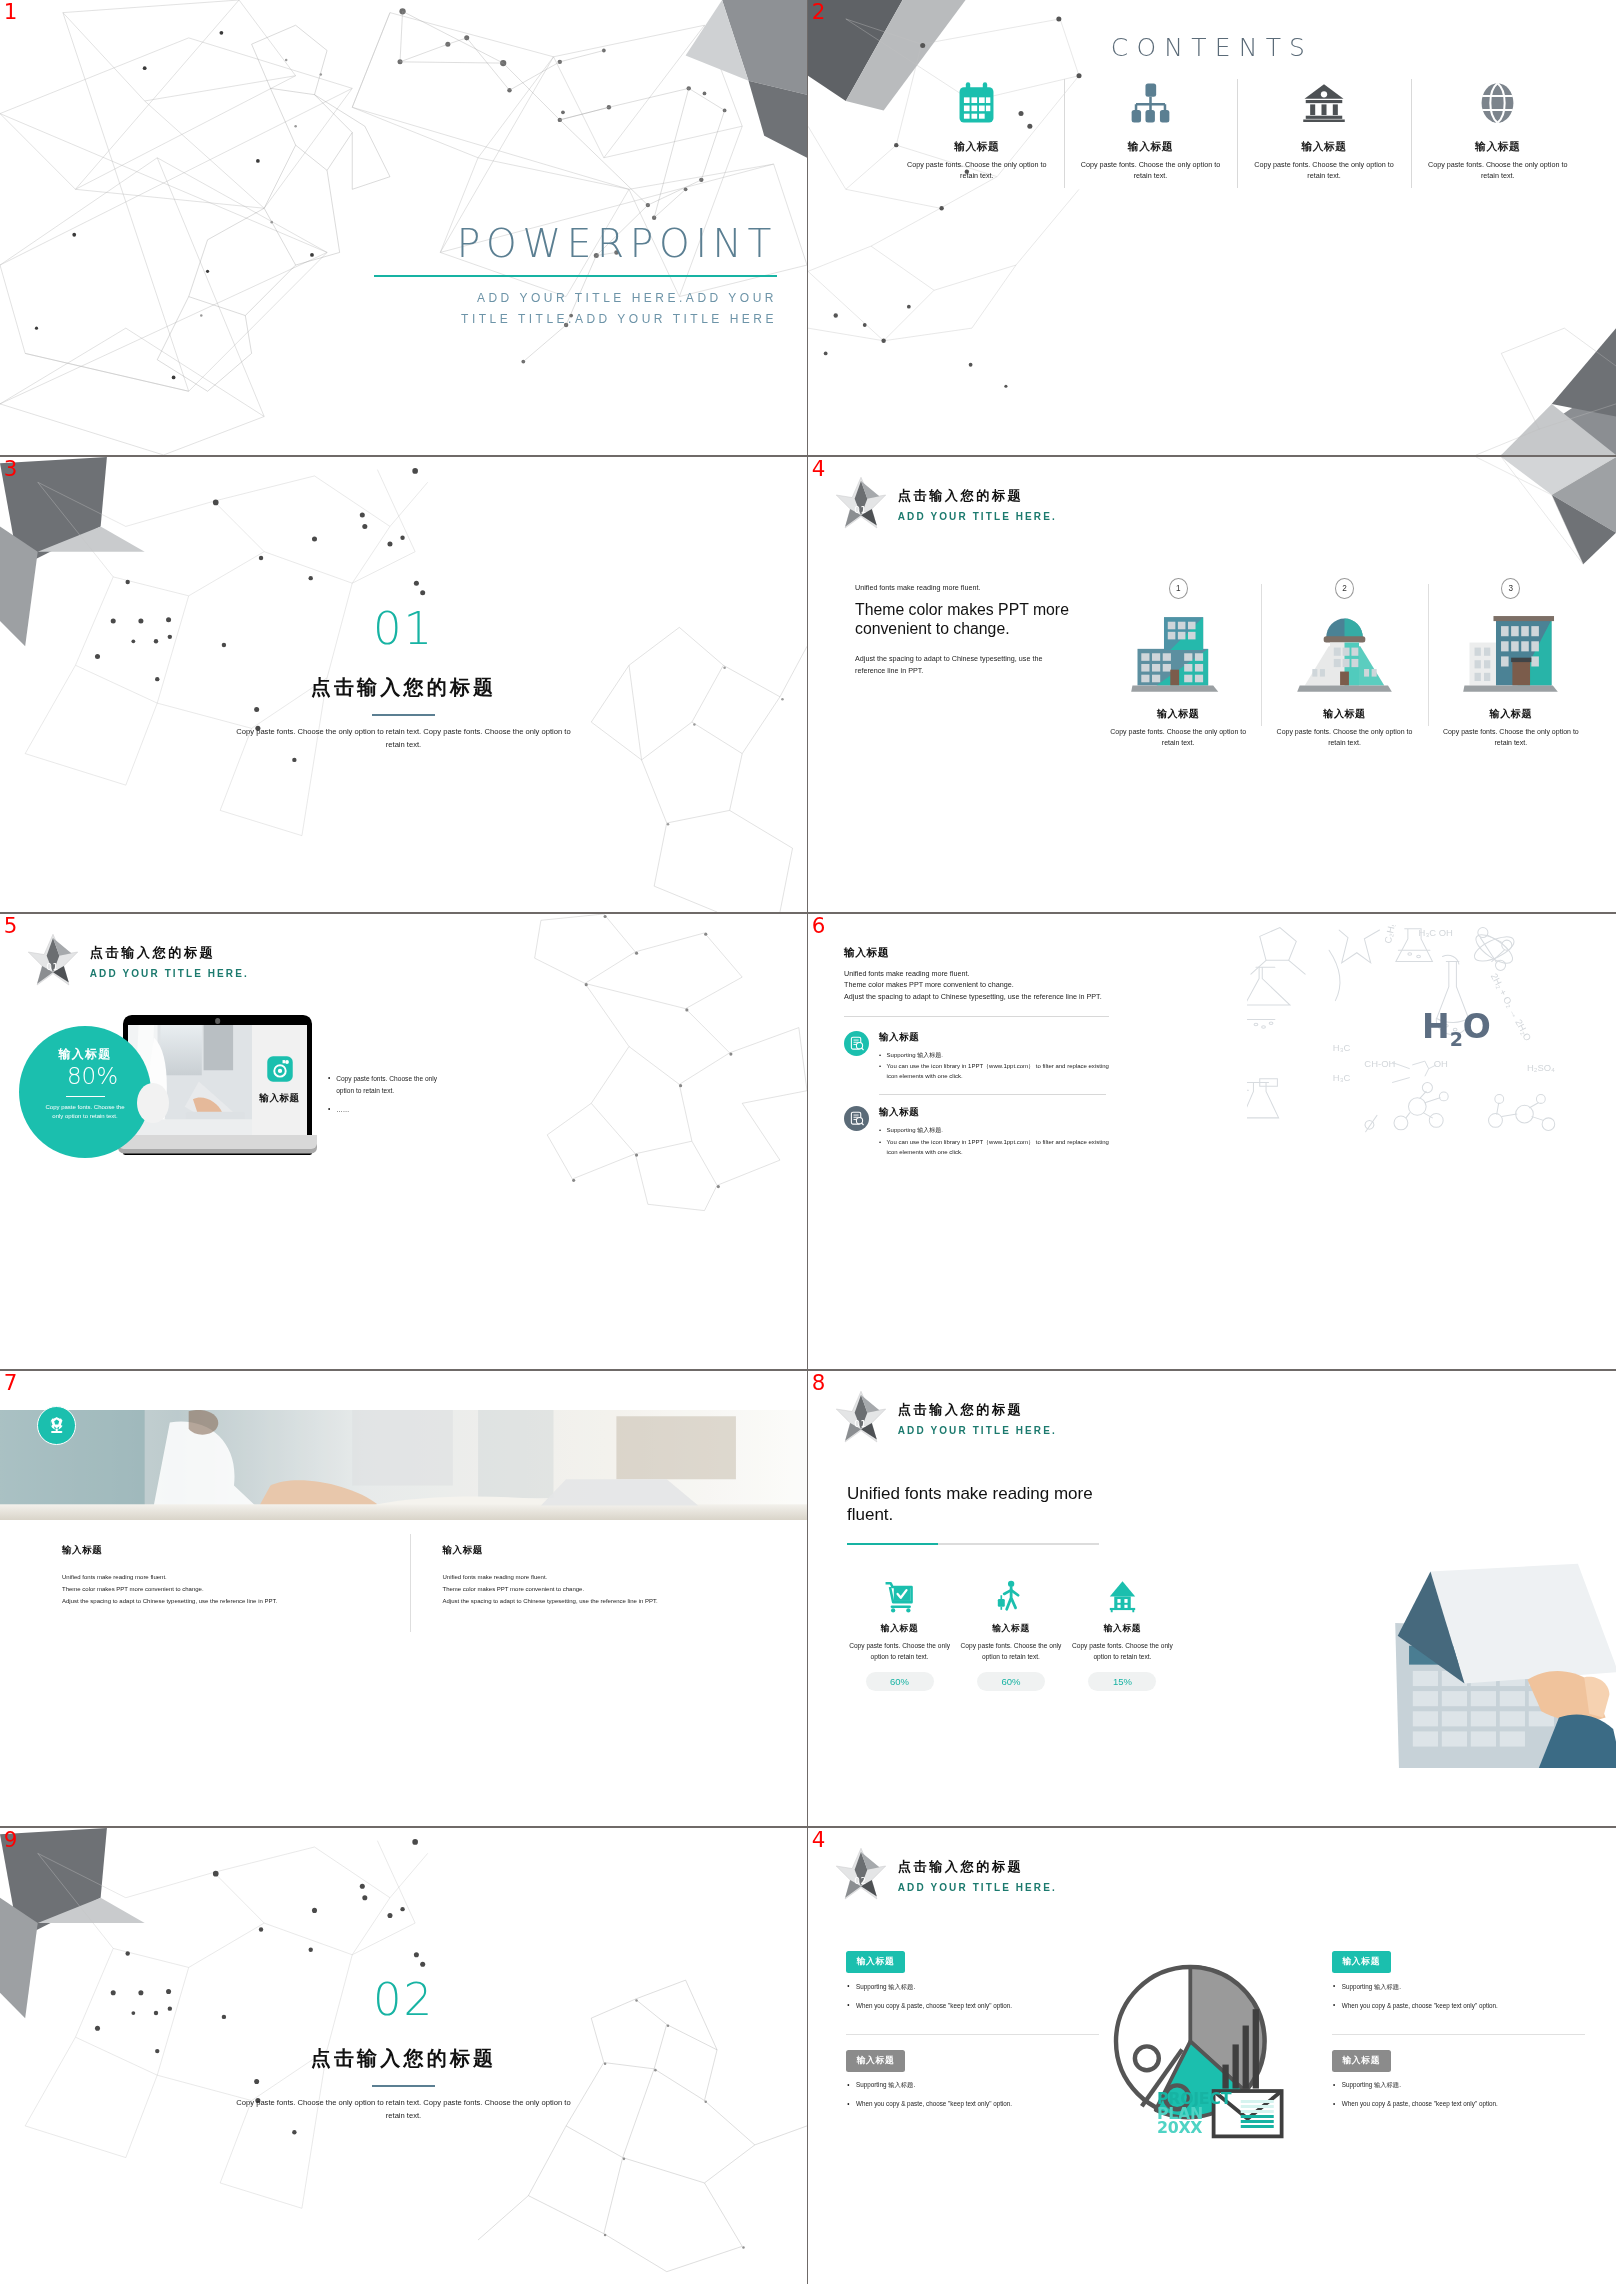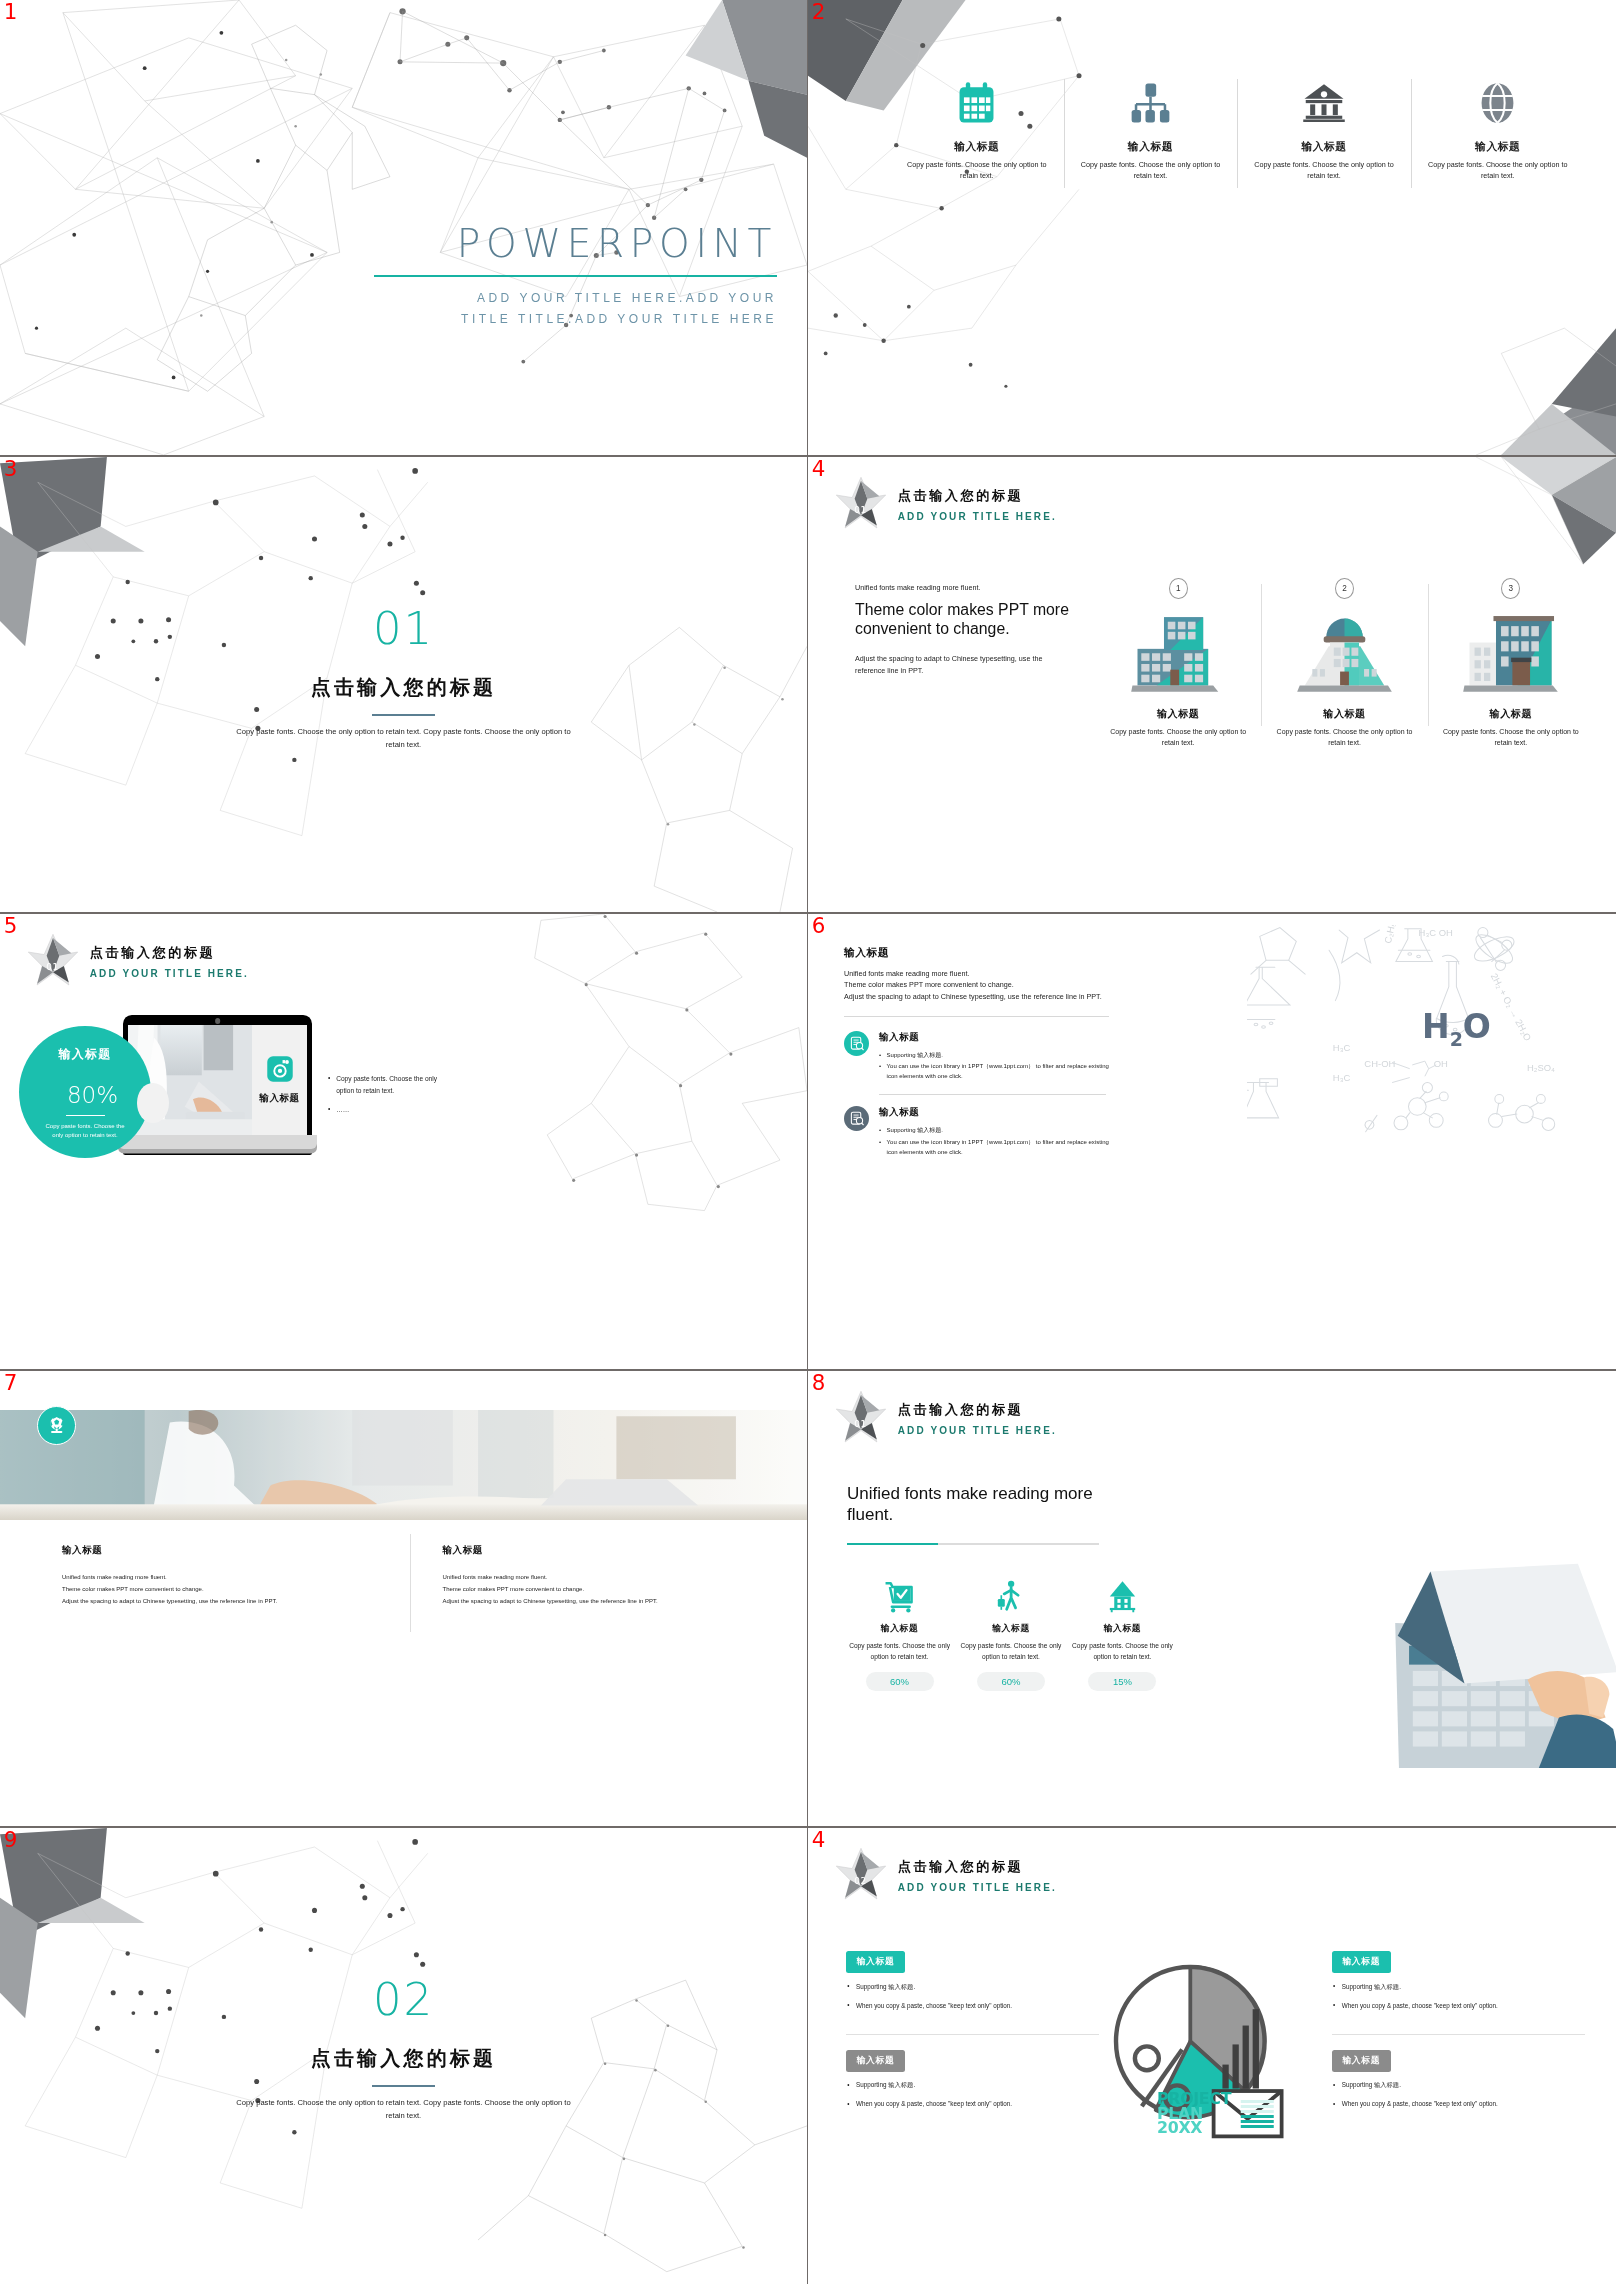--- a/index.html
+++ b/index.html
@@ -105,21 +105,21 @@
   .s4-t { font-size: 10px; font-weight: 700; color: #111; margin-top: 14px; letter-spacing: 0.6px; }
   .s4-d { font-size: 7px; color: #222; line-height: 1.55; margin-top: 6.3px; }
 
   
   .s5-stage { position: absolute; left: 0; right: 0; top: 101px; height: 164px; }
   .s5-circle {
     position: absolute; left: 19px; top: 11.3px; width: 132px; height: 132px; border-radius: 50%;
     background: #1bbfae; color: #fff; text-align: center; padding-top: 20px; z-index: 3;
   }
   .s5-c-t { font-size: 12px; font-weight: 700; letter-spacing: 1.3px; }
-  .s5-c-p { font-size: 23px; font-weight: 300; margin-top: 19px; font-family: "DejaVu Sans", sans-serif; padding-left: 15px; }
+  .s5-c-p { font-size: 23px; font-weight: 300; font-family: "DejaVu Sans", sans-serif; padding-left: 15px; }
   .s5-c-rule { width: 39px; height: 1.3px; background: #fff; margin: 6.3px auto 5.7px; }
   .s5-c-d { font-size: 6px; line-height: 1.5; padding: 0 21.4px; }
   .s5-dot { position: absolute; left: 137px; top: 68px; width: 31.5px; height: 40px; background: #f2f2f2; border-radius: 50%; z-index: 4; }
   .s5-laptop { position: absolute; left: 123px; top: 0px; width: 189px; z-index: 2; }
   .s5-screen { background: #000; border-radius: 8.8px 8.8px 2.5px 2.5px; padding: 10px 5px 6.3px; position: relative; }
   .s5-cam { position: absolute; left: 50%; top: 3.2px; transform: translateX(-50%); width: 5.7px; height: 5.7px; background: #5d5d5d; border-radius: 50%; }
   .s5-inner { display: flex; height: 110px; overflow: hidden; }
   .s5-photo { flex: 1; position: relative; overflow: hidden; }
   .s5-panel { width: 55px; background: #f1f1f1; display: flex; flex-direction: column; align-items: center; justify-content: center; gap: 8.8px; }
   .s5-panel .lbl { font-size: 9.5px; font-weight: 700; color: #111; letter-spacing: 0.6px; }
@@ -303,20 +303,21 @@
           <circle cx="314" cy="612" r="2.5"></circle>
       </g>
       <polygon points="1282,600 1100,721 1282,721" fill="#8b8e92"></polygon>
       <polygon points="1282,520 1180,640 1282,660" fill="#6e7175"></polygon>
       <polygon points="1180,640 1100,721 1282,721" fill="#c6c8ca"></polygon>
       <g stroke="#bbb" stroke-width="0.6" fill="none">
         <path d="M1100 560 L1200 520 L1282 580 M1100 560 L1160 680 L1282 640 M1160 680 L1060 721"></path>
       </g>
     </svg>
     <div class="snum">2</div>
+    <div class="s2-contents">CONTENTS</div>
     <div class="s2-cols">
       <div class="s2-col">
         <div class="s2-ic">
           <svg width="39" height="44" viewBox="0 0 62 70">
             <rect x="4" y="10" width="54" height="56" rx="7" fill="#1bbfae"></rect>
             <rect x="14" y="2" width="7" height="16" rx="3.5" fill="#1bbfae"></rect>
             <rect x="41" y="2" width="7" height="16" rx="3.5" fill="#1bbfae"></rect>
             <g fill="#fff">
               <rect x="11" y="26" width="9" height="9"></rect>
                 <rect x="23" y="26" width="9" height="9"></rect>

